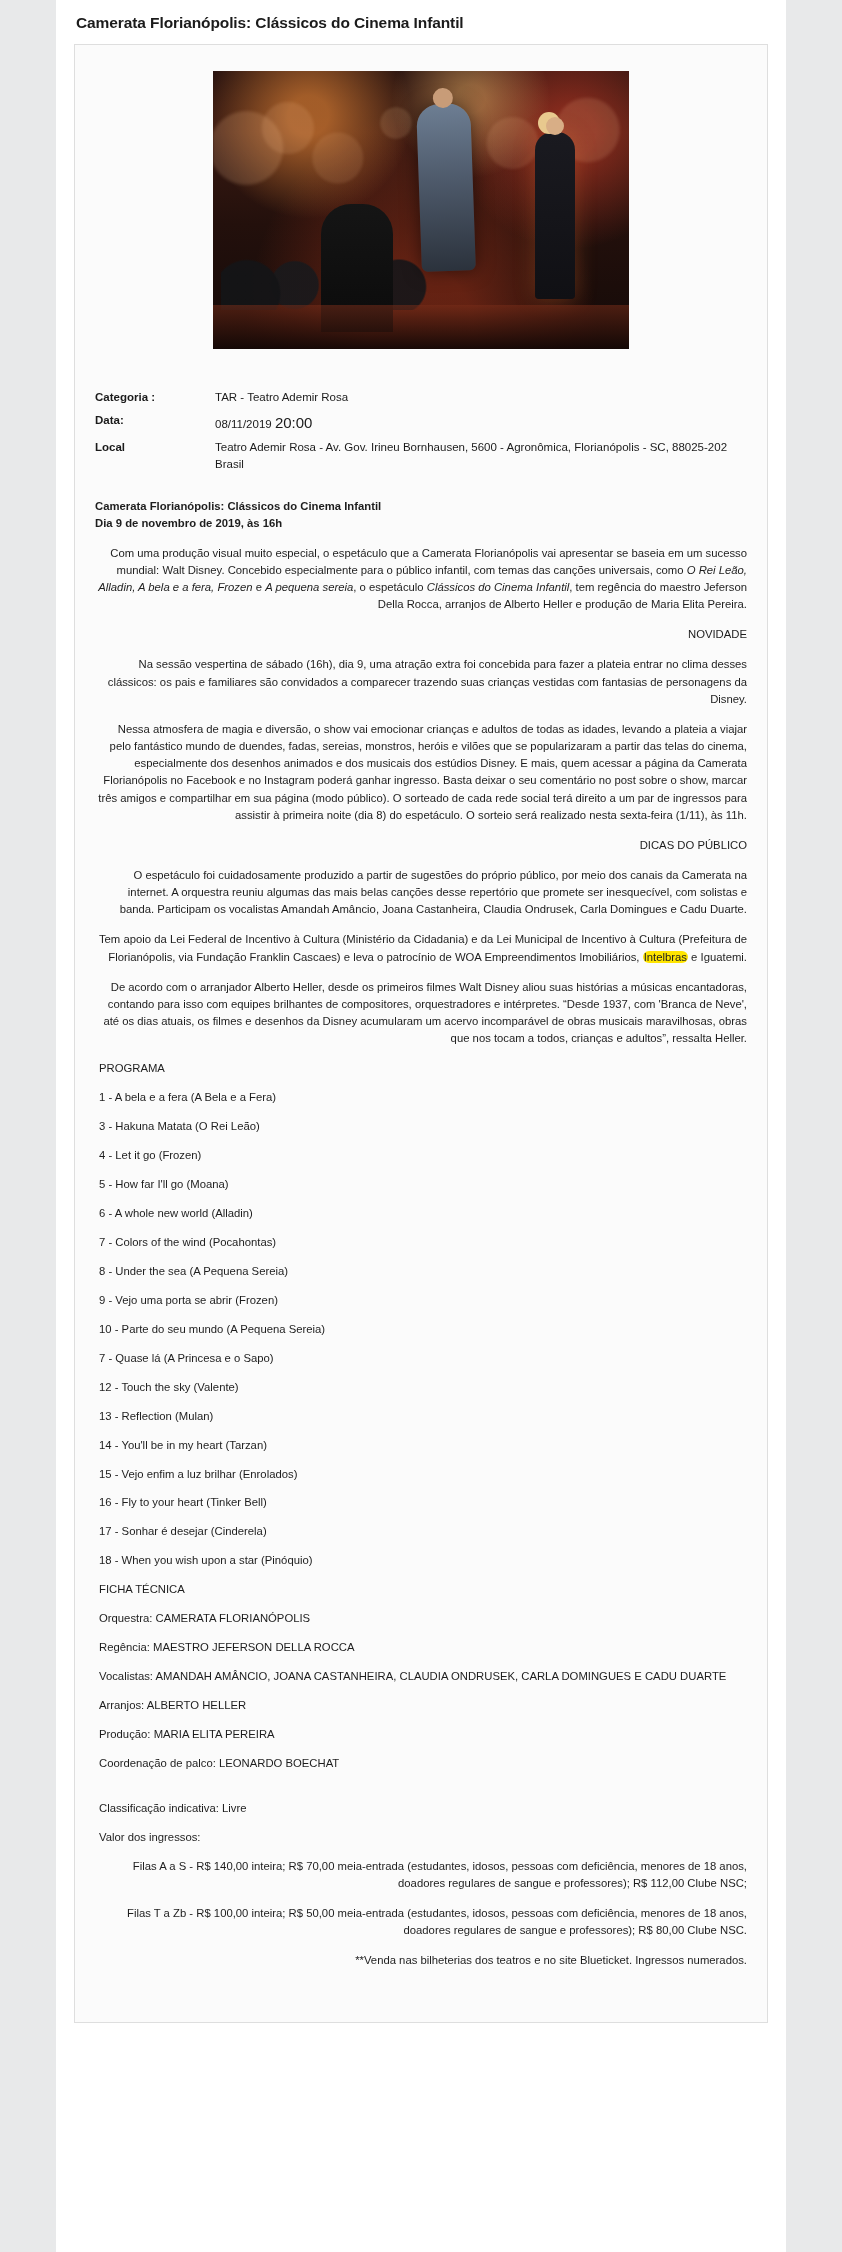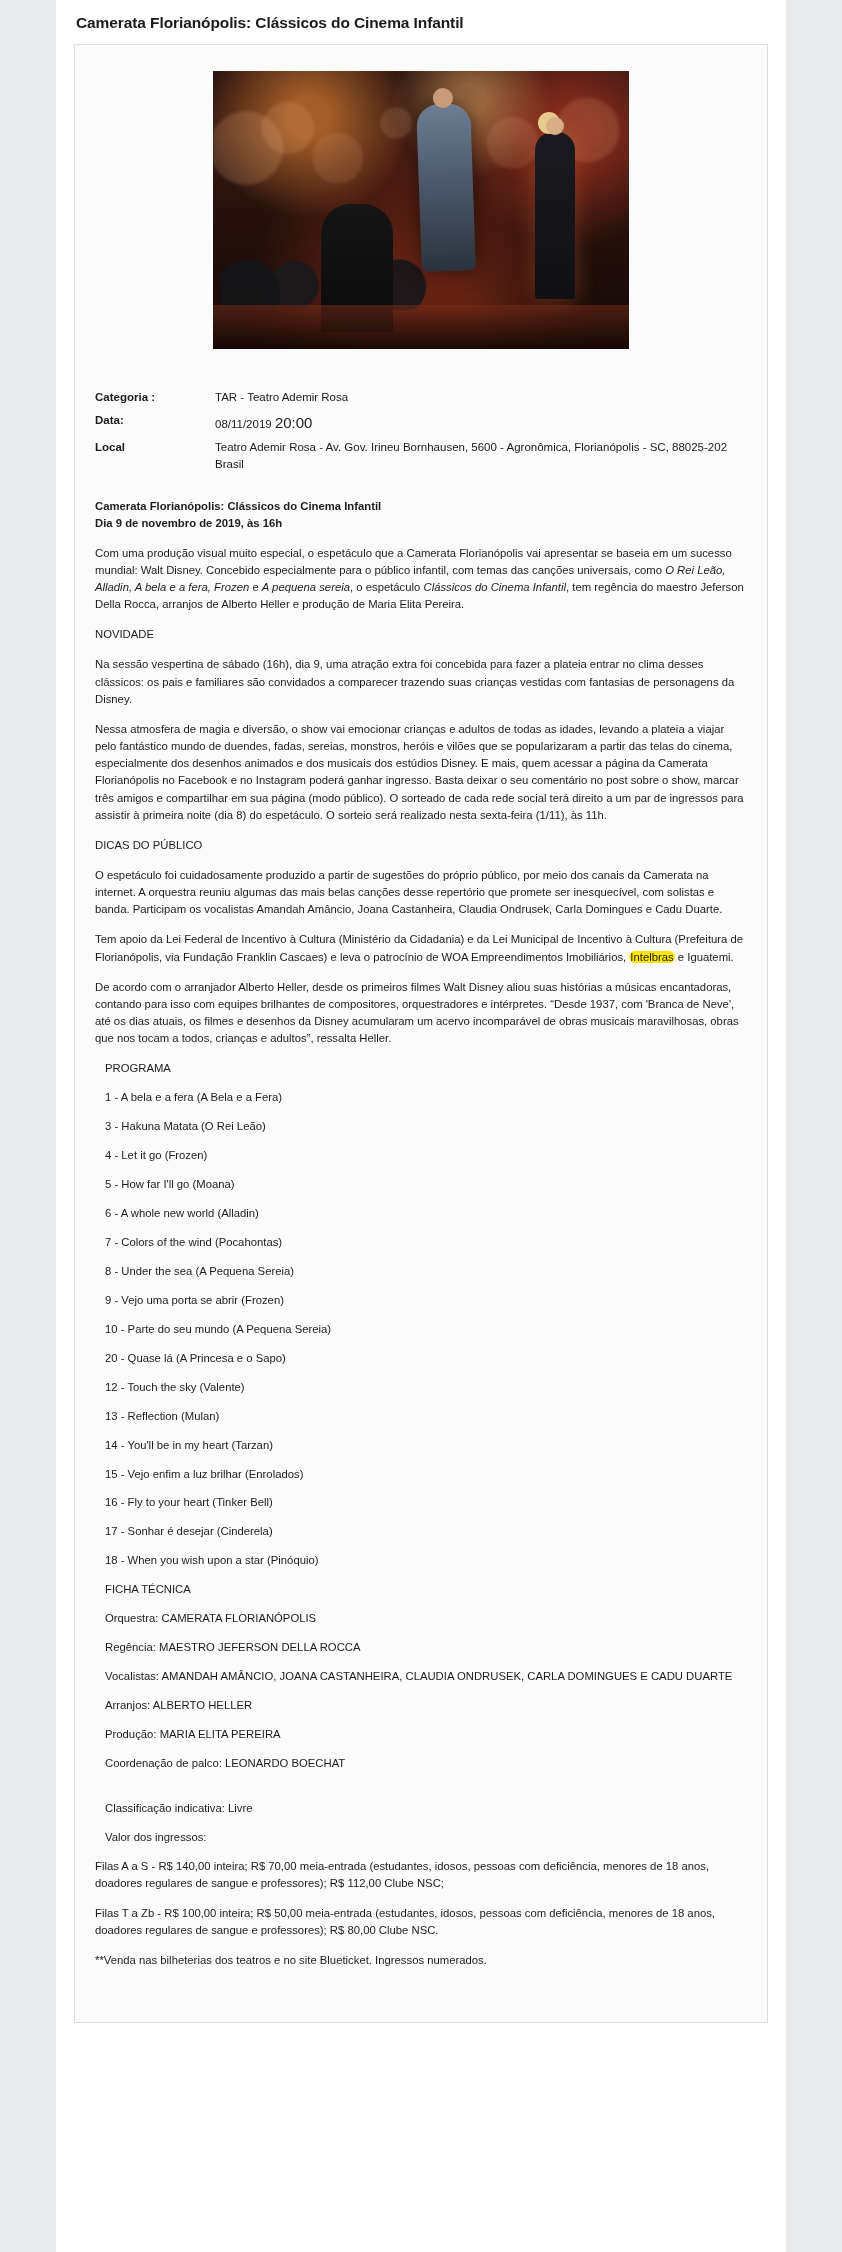--- a/index.html
+++ b/index.html
@@ -136,29 +136,29 @@
     white-space: nowrap;
   }
   td.meta-value { padding-left: 8px; }
   .time-small { font-size: 15px; }
 
   .body-text {
     font-size: 11.3px;
     line-height: 1.52;
     color: #1d1d1d;
     margin: 0 0 13px 0;
-    text-align: left;
+    text-align: right;
   }
   .body-text em { font-style: italic; }
   .spacer-md { height: 16px; }
   .list-line {
     font-size: 11.3px;
     line-height: 1.5;
     color: #1d1d1d;
-    margin: 0 0 12px 10px;
+    margin: 0 0 12px 4px;
   }
   .hl {
     background: #ffe500;
     padding: 0 1px;
     border-radius: 6px;
   }
   .lead-block { margin-bottom: 13px; }
   .lead-block div { font-size: 11.3px; line-height: 1.5; font-weight: bold; color:#1d1d1d;}
 </style>
 </head>
@@ -223,21 +223,21 @@
     <p class="list-line">PROGRAMA</p>
     <p class="list-line">1 - A bela e a fera (A Bela e a Fera)</p>
     <p class="list-line">3 - Hakuna Matata (O Rei Leão)</p>
     <p class="list-line">4 - Let it go (Frozen)</p>
     <p class="list-line">5 - How far I'll go (Moana)</p>
     <p class="list-line">6 - A whole new world (Alladin)</p>
     <p class="list-line">7 - Colors of the wind (Pocahontas)</p>
     <p class="list-line">8 - Under the sea (A Pequena Sereia)</p>
     <p class="list-line">9 - Vejo uma porta se abrir (Frozen)</p>
     <p class="list-line">10 - Parte do seu mundo (A Pequena Sereia)</p>
-    <p class="list-line">20 - Quase lá (A Princesa e o Sapo)</p>
+    <p class="list-line">7 - Quase lá (A Princesa e o Sapo)</p>
     <p class="list-line">12 - Touch the sky (Valente)</p>
     <p class="list-line">13 - Reflection (Mulan)</p>
     <p class="list-line">14 - You'll be in my heart (Tarzan)</p>
     <p class="list-line">15 - Vejo enfim a luz brilhar (Enrolados)</p>
     <p class="list-line">16 - Fly to your heart (Tinker Bell)</p>
     <p class="list-line">17 - Sonhar é desejar (Cinderela)</p>
     <p class="list-line">18 - When you wish upon a star (Pinóquio)</p>
 
     <p class="list-line">FICHA TÉCNICA</p>
     <p class="list-line">Orquestra: CAMERATA FLORIANÓPOLIS</p>

